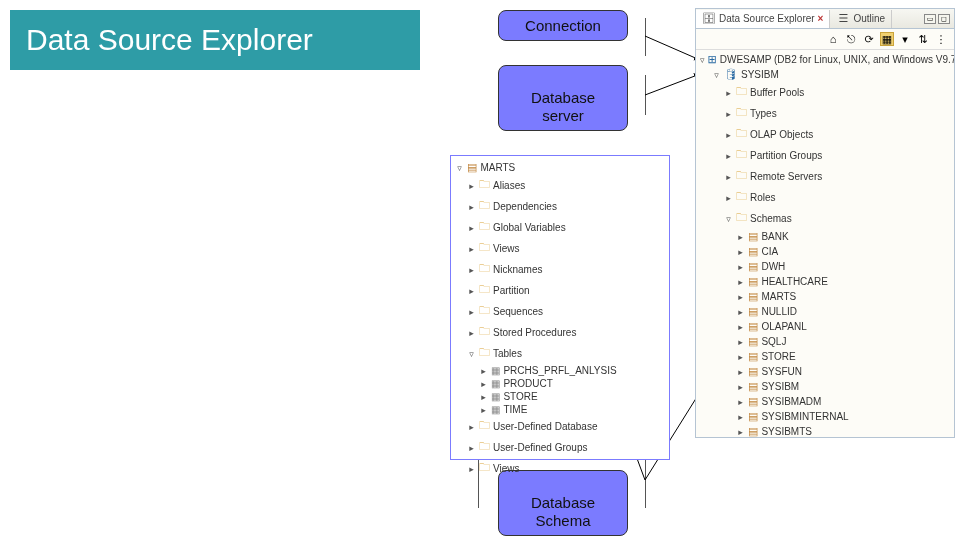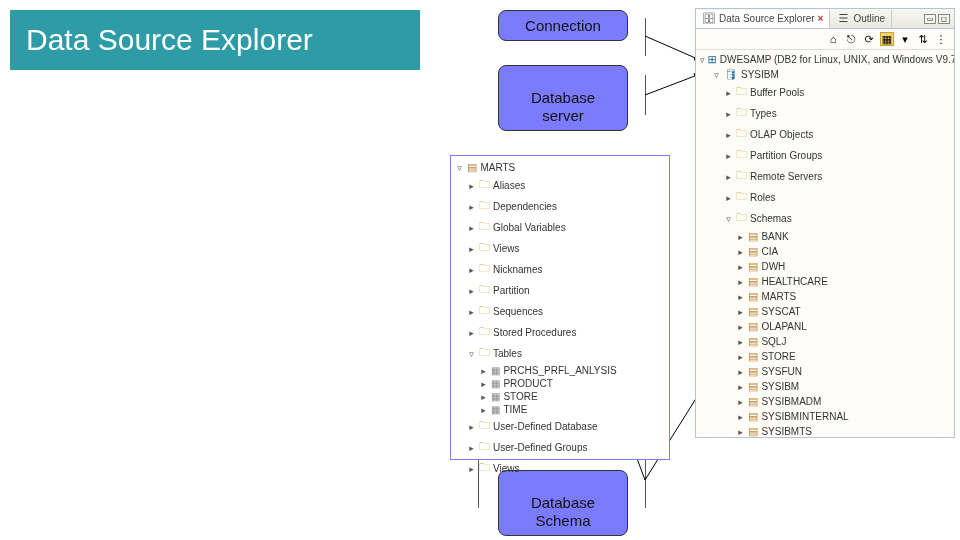--- a/index.html
+++ b/index.html
@@ -280,21 +280,21 @@
           <span>HEALTHCARE</span>
         </div>
         <div class="tree-row indent-3">
           <span class="twisty">▸</span>
           <span class="schema-ico">▤</span>
           <span>MARTS</span>
         </div>
         <div class="tree-row indent-3">
           <span class="twisty">▸</span>
           <span class="schema-ico">▤</span>
-          <span>SYSCAT</span>
+          <span>NULLID</span>
         </div>
         <div class="tree-row indent-3">
           <span class="twisty">▸</span>
           <span class="schema-ico">▤</span>
           <span>OLAPANL</span>
         </div>
         <div class="tree-row indent-3">
           <span class="twisty">▸</span>
           <span class="schema-ico">▤</span>
           <span>SQLJ</span>

